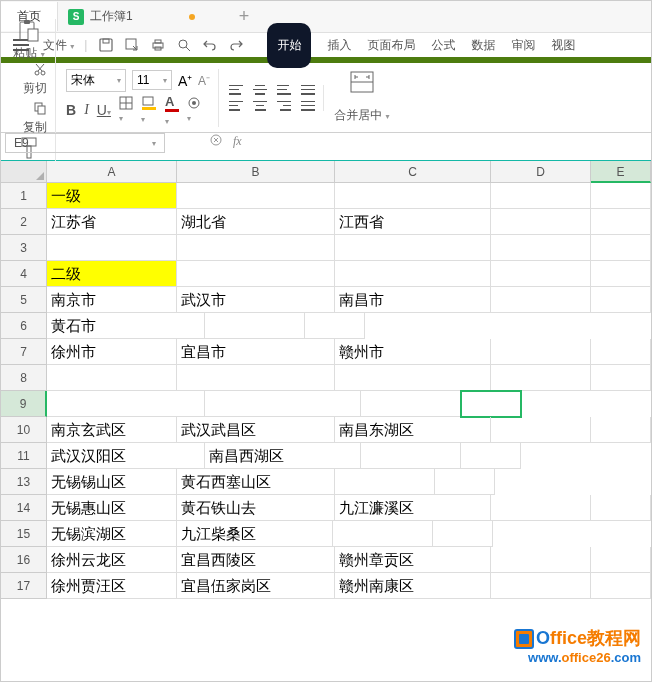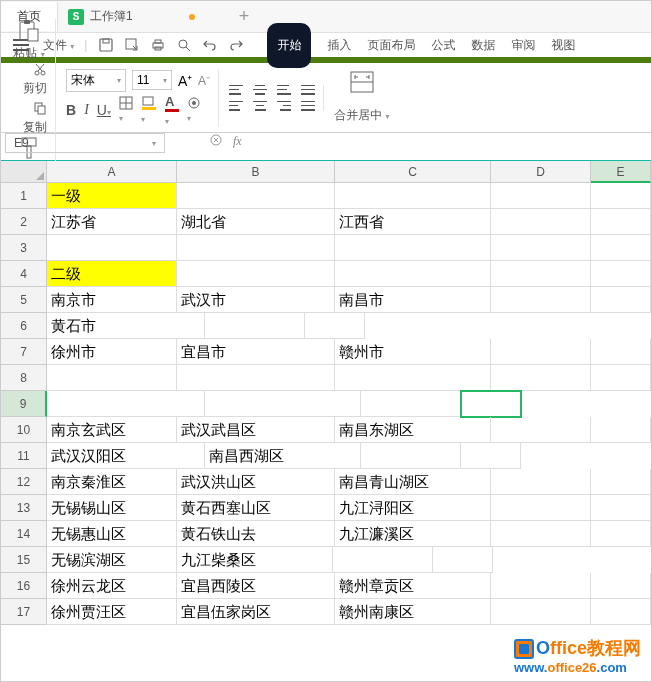--- a/index.html
+++ b/index.html
@@ -60,21 +60,21 @@
     .col-header.selected { background: #d5e8d8; border-bottom: 2px solid #25b864; }
     .row { display: flex; height: 26px; }
     .row-header { width: 46px; text-align: center; border-right: 1px solid #ccc; border-bottom: 1px solid #ccc; background: #f3f3f3; color: #555; line-height: 26px; }
     .row-header.selected { background: #d5e8d8; border-right: 2px solid #25b864; }
     .cell { border-right: 1px solid #ddd; border-bottom: 1px solid #ddd; padding: 2px 4px; font-family: SimSun, serif; font-size: 15px; line-height: 22px; overflow: hidden; white-space: nowrap; }
     .cell.yellow { background: #ffff00; }
     .cell.active { outline: 2px solid #25b864; outline-offset: -1px; }
     .c-a { width: 130px; } .c-b { width: 158px; } .c-c { width: 156px; } .c-d { width: 100px; } .c-e { width: 60px; }
     
     
-    .watermark { position: absolute; right: 10px; bottom: 6px; }
+    .watermark { position: absolute; right: 10px; bottom: 16px; text-align: right; }
     .watermark .line1 { font-size: 18px; font-weight: bold; }
     .watermark .line1 .o1 { color: #1976d2; }
     .watermark .line1 .rest { color: #f57c00; }
     .watermark .line2 { font-size: 13px; font-weight: bold; }
     .watermark .line2 .w { color: #1976d2; }
     .watermark .line2 .d { color: #f57c00; }
     .wm-icon { display: inline-block; width: 20px; height: 20px; background: #f57c00; border: 2px solid #1976d2; border-radius: 3px; position: relative; vertical-align: middle; margin-right: 2px; }
     .wm-icon::after { content: ''; position: absolute; width: 10px; height: 10px; background: #1976d2; top: 3px; left: 3px; border-radius: 1px; }
   </style>
 </head>
@@ -374,32 +374,23 @@
         <div class="cell c-e"></div>
       </div>
       <div class="row">
         <div class="row-header">11</div>
         <div class="cell c-b">武汉汉阳区</div>
         <div class="cell c-c">南昌西湖区</div>
         <div class="cell c-d"></div>
         <div class="cell c-e"></div>
       </div>
       <div class="row">
-        <div class="row-header">12</div>
-        <div class="cell c-a">南京秦淮区</div>
-        <div class="cell c-b">武汉洪山区</div>
-        <div class="cell c-c">南昌青山湖区</div>
-        <div class="cell c-d"></div>
-        <div class="cell c-e"></div>
-      </div>
-      <div class="row">
         <div class="row-header">13</div>
         <div class="cell c-a">无锡锡山区</div>
         <div class="cell c-b">黄石西塞山区</div>
-        <div class="cell c-c">九江浔阳区</div>
         <div class="cell c-d"></div>
         <div class="cell c-e"></div>
       </div>
       <div class="row">
         <div class="row-header">14</div>
         <div class="cell c-a">无锡惠山区</div>
         <div class="cell c-b">黄石铁山去</div>
         <div class="cell c-c">九江濂溪区</div>
         <div class="cell c-d"></div>
         <div class="cell c-e"></div>

